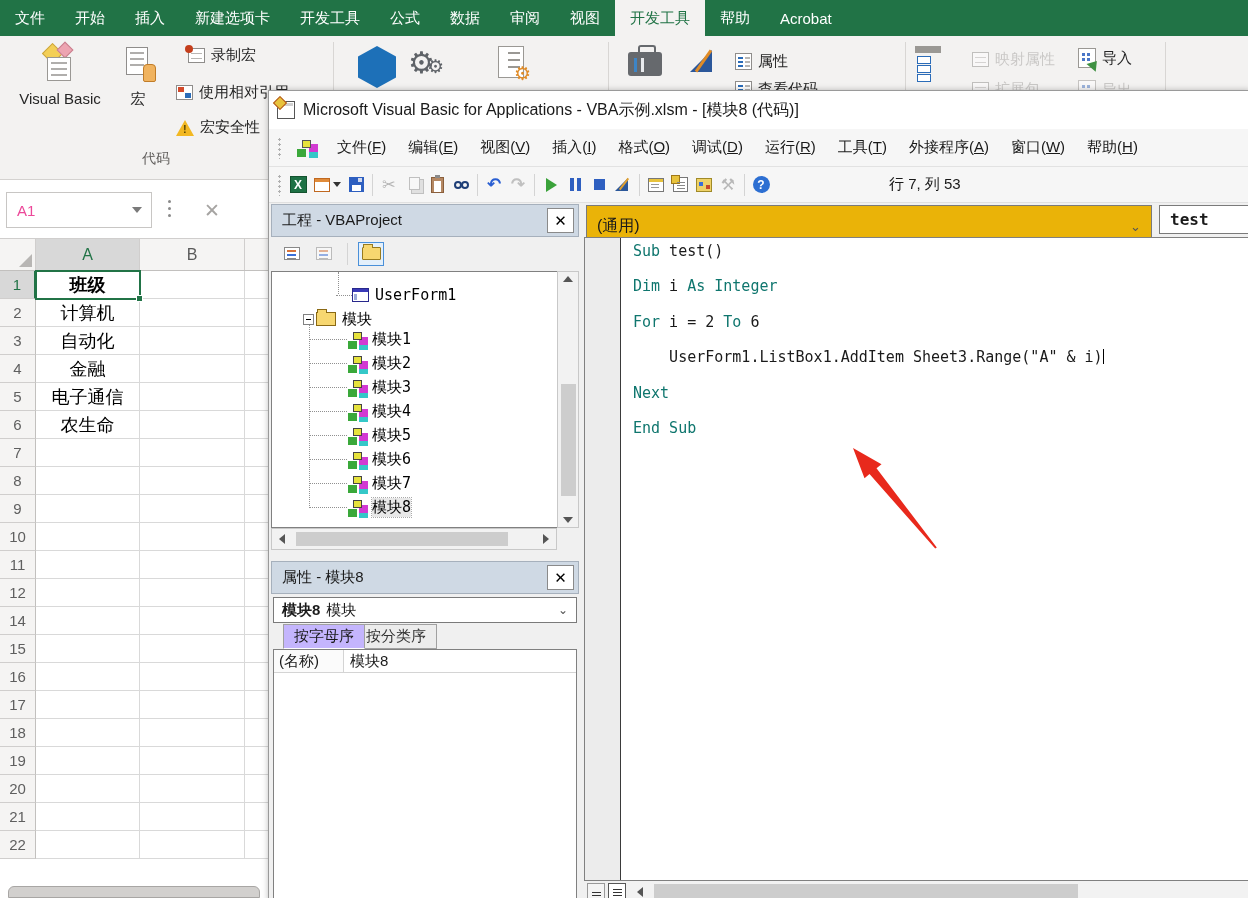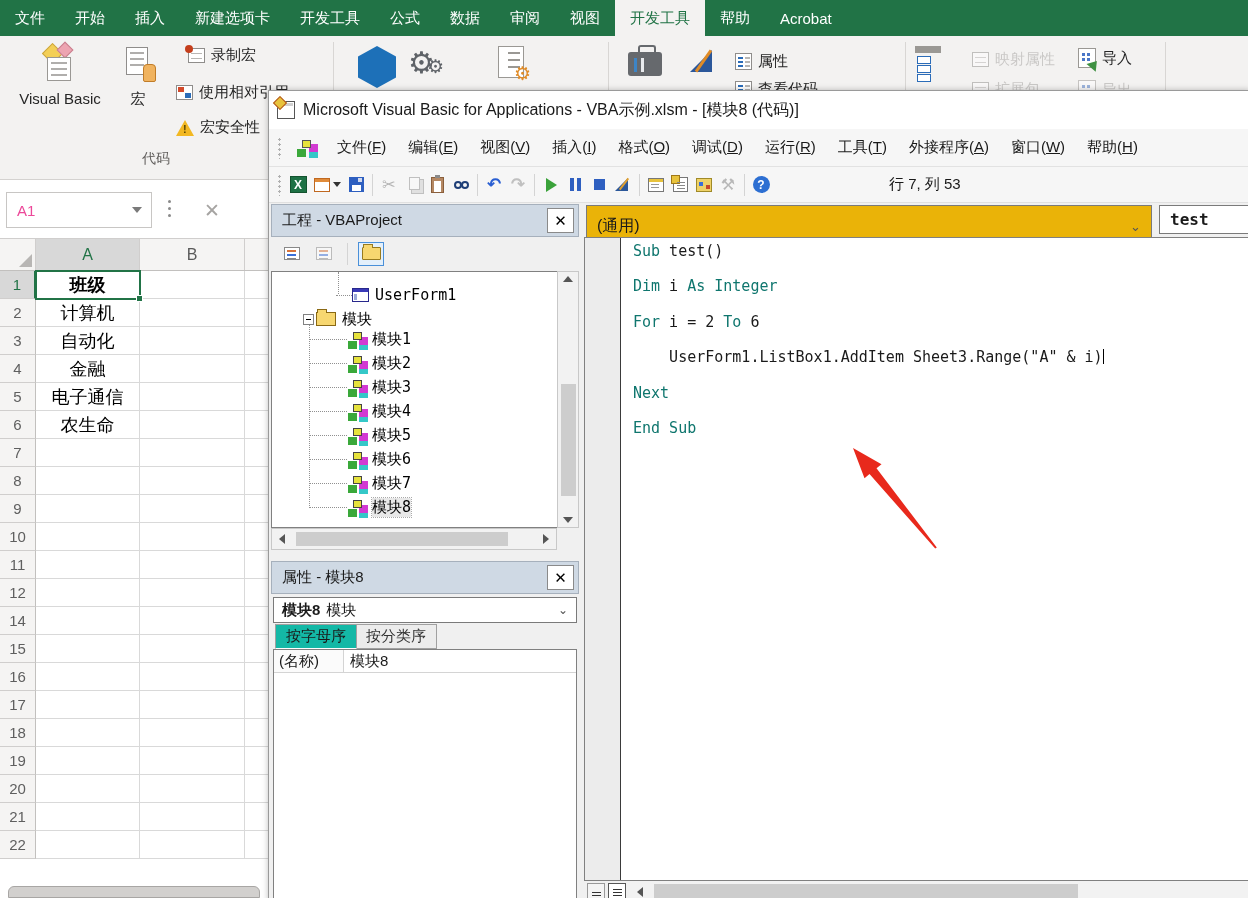--- a/index.html
+++ b/index.html
@@ -176,21 +176,21 @@
   .tri.up { border-left:5px solid transparent; border-right:5px solid transparent; border-bottom:6px solid #555; }
   .tri.down { border-left:5px solid transparent; border-right:5px solid transparent; border-top:6px solid #555; }
   .tri.left { border-top:5px solid transparent; border-bottom:5px solid transparent; border-right:6px solid #555; }
   .tri.right { border-top:5px solid transparent; border-bottom:5px solid transparent; border-left:6px solid #555; }
   .thumb { position:absolute; background:#cdcdcd; }
 
   #props-combo { left:4px; top:506px; width:304px; height:26px; background:#fff; border:1px solid #7a7a7a; display:flex; align-items:center; padding:0 8px; gap:6px; }
   #props-combo .b { font-weight:bold; }
   #props-combo .chev { margin-left:auto; color:#555; font-size:12px; }
   .ptab { position:absolute; top:533px; height:25px; display:flex; align-items:center; padding:0 10px; font-size:15px; border:1px solid #a0a0a0; }
-  .ptab.active { background:#14b8a6; border-bottom:1px solid #fff; z-index:2; }
+  .ptab.active { background:#c4b5fd; border-bottom:1px solid #fff; z-index:2;margin-left:8px; }
   .ptab.inactive { background:#ececec; color:#333; }
   #props-grid { left:4px; top:558px; width:304px; height:252px; background:#fff; border:1px solid #808080; }
   .prow { display:flex; height:23px; border-bottom:1px solid #d4d4d4; font-size:15px; }
   .prow .k { width:70px; border-right:1px solid #d4d4d4; background:#fbfbfb; padding:2px 5px; }
   .prow .v { flex:1; padding:2px 6px; }
 
   
   #codewin { left:315px; top:113px; width:667px; height:699px; }
   #combo-general { position:absolute; left:2px; top:1px; width:566px; height:43px; background:#eab308; border:1px solid #7a7a7a; display:flex; align-items:center; padding:0 10px; font-size:16px; }
   #combo-general .chev { margin-left:auto; color:#555; font-size:13px; }

